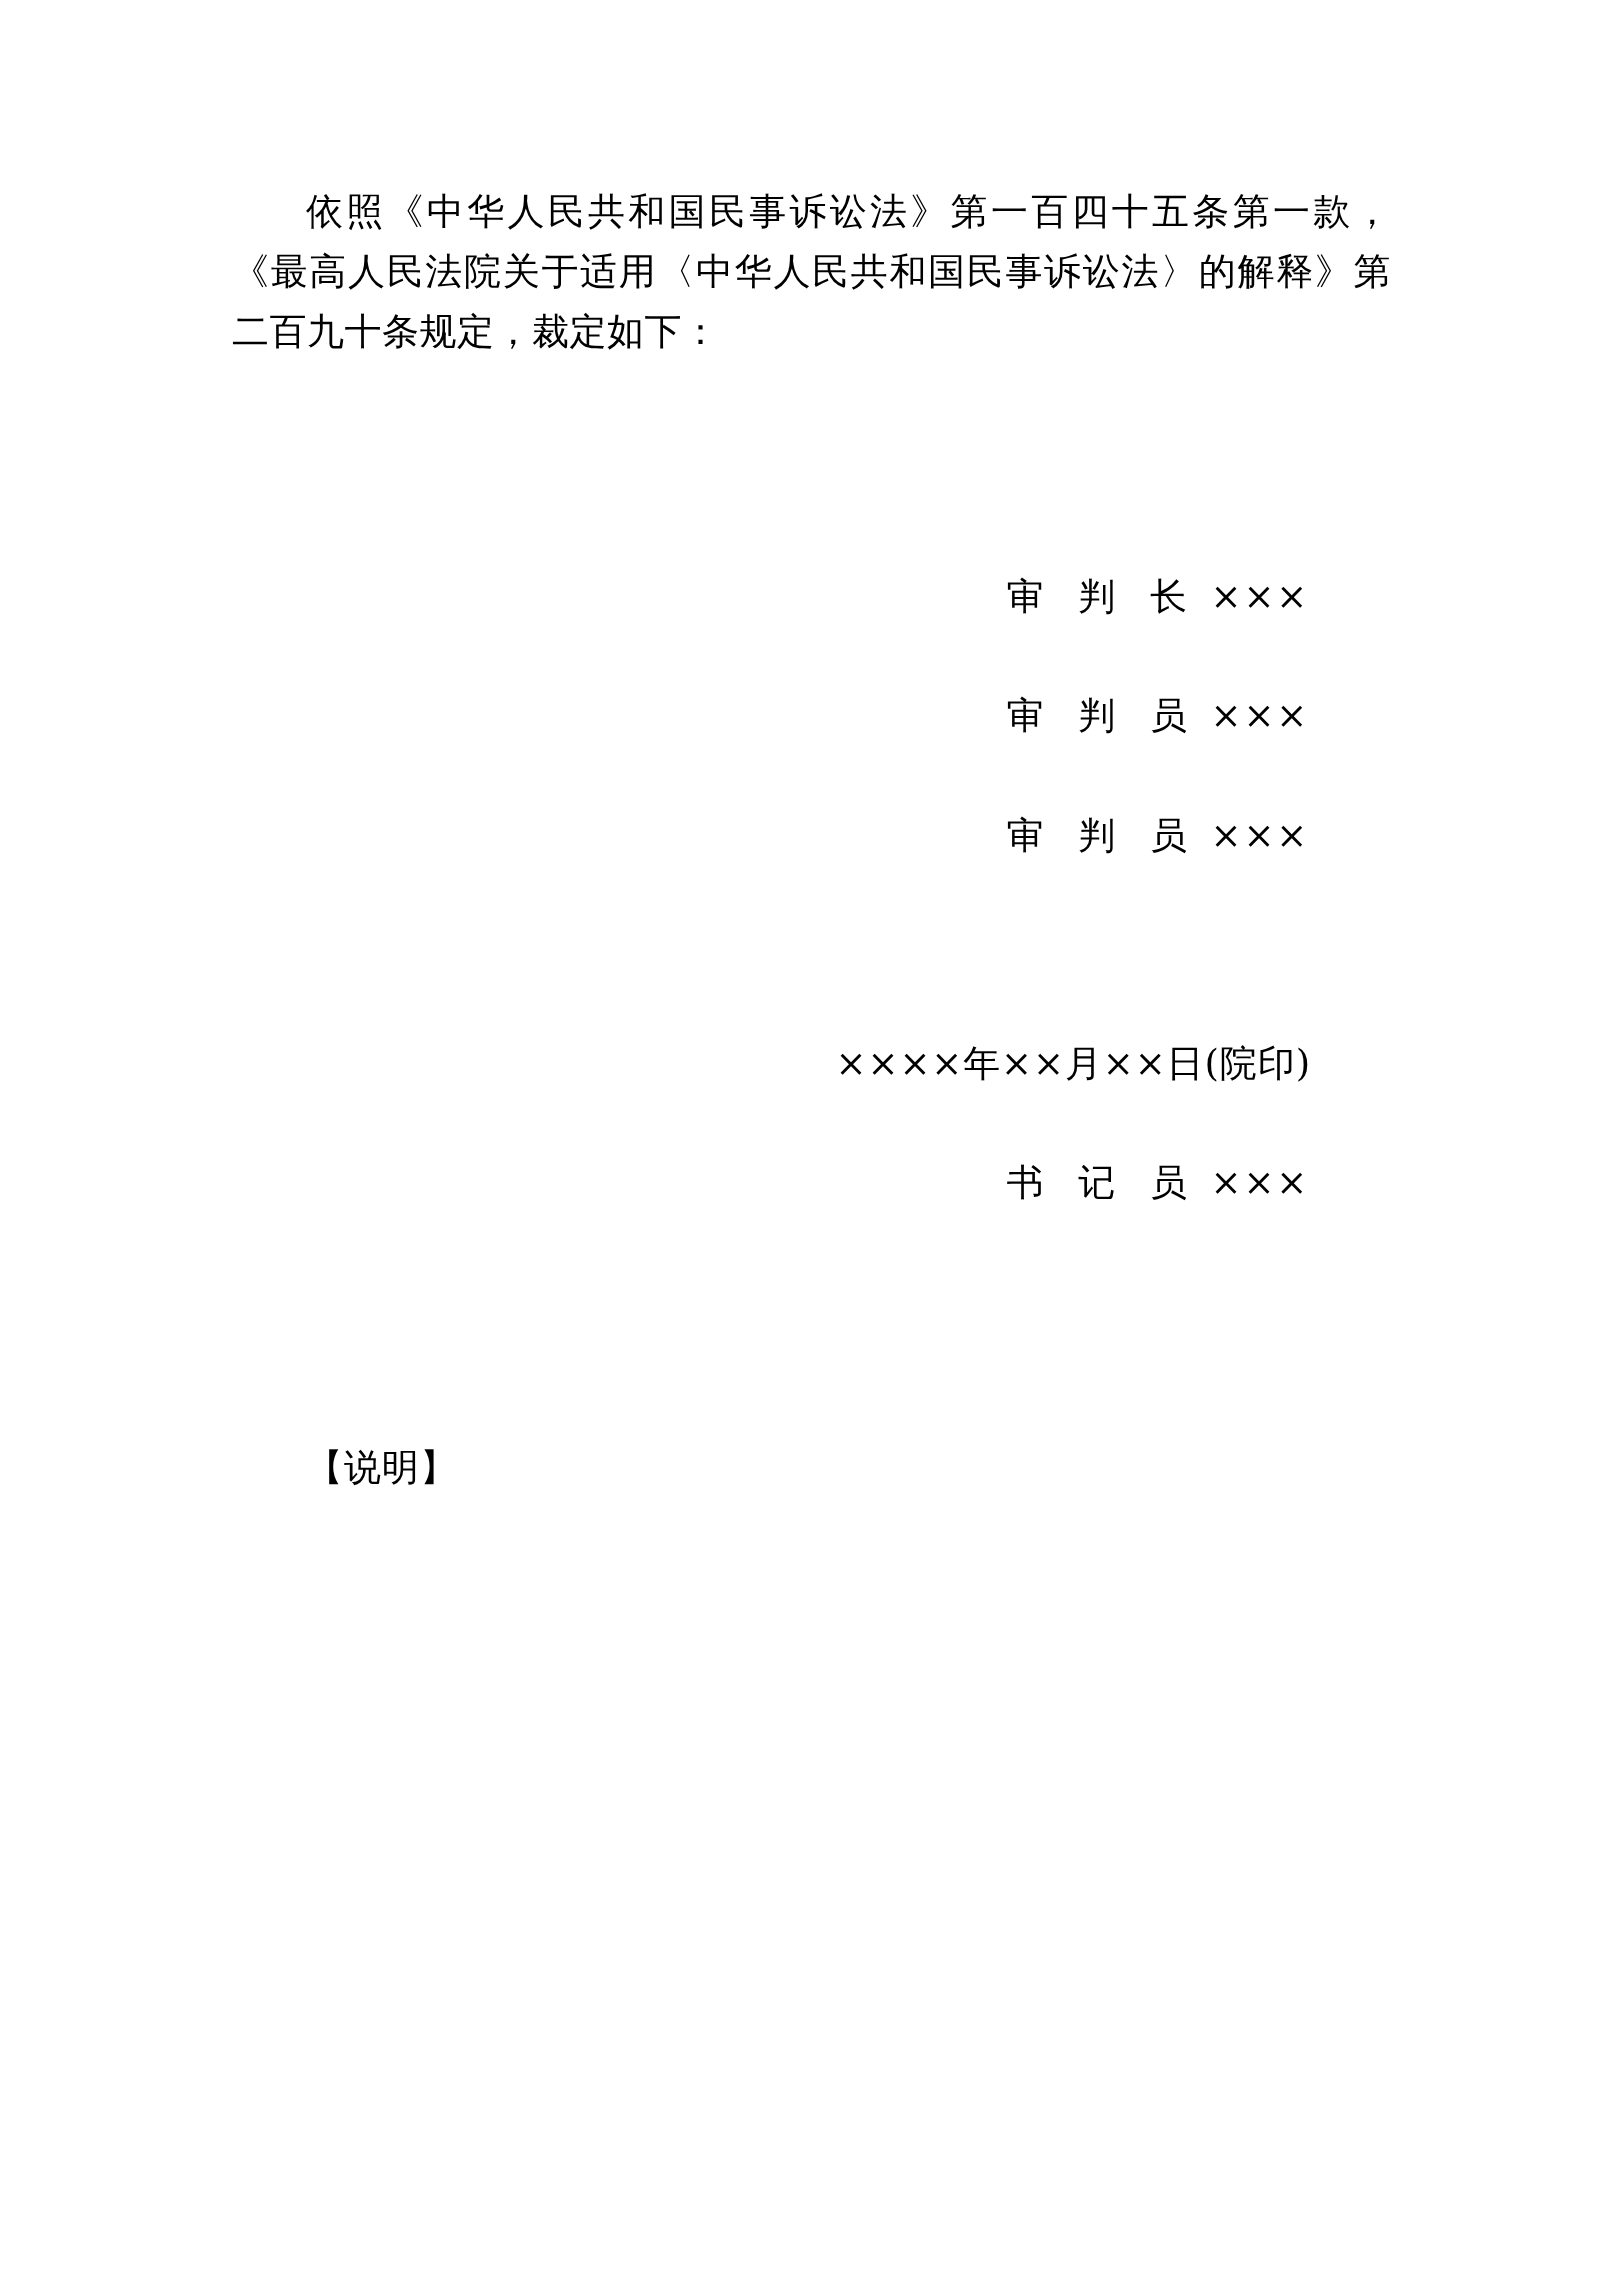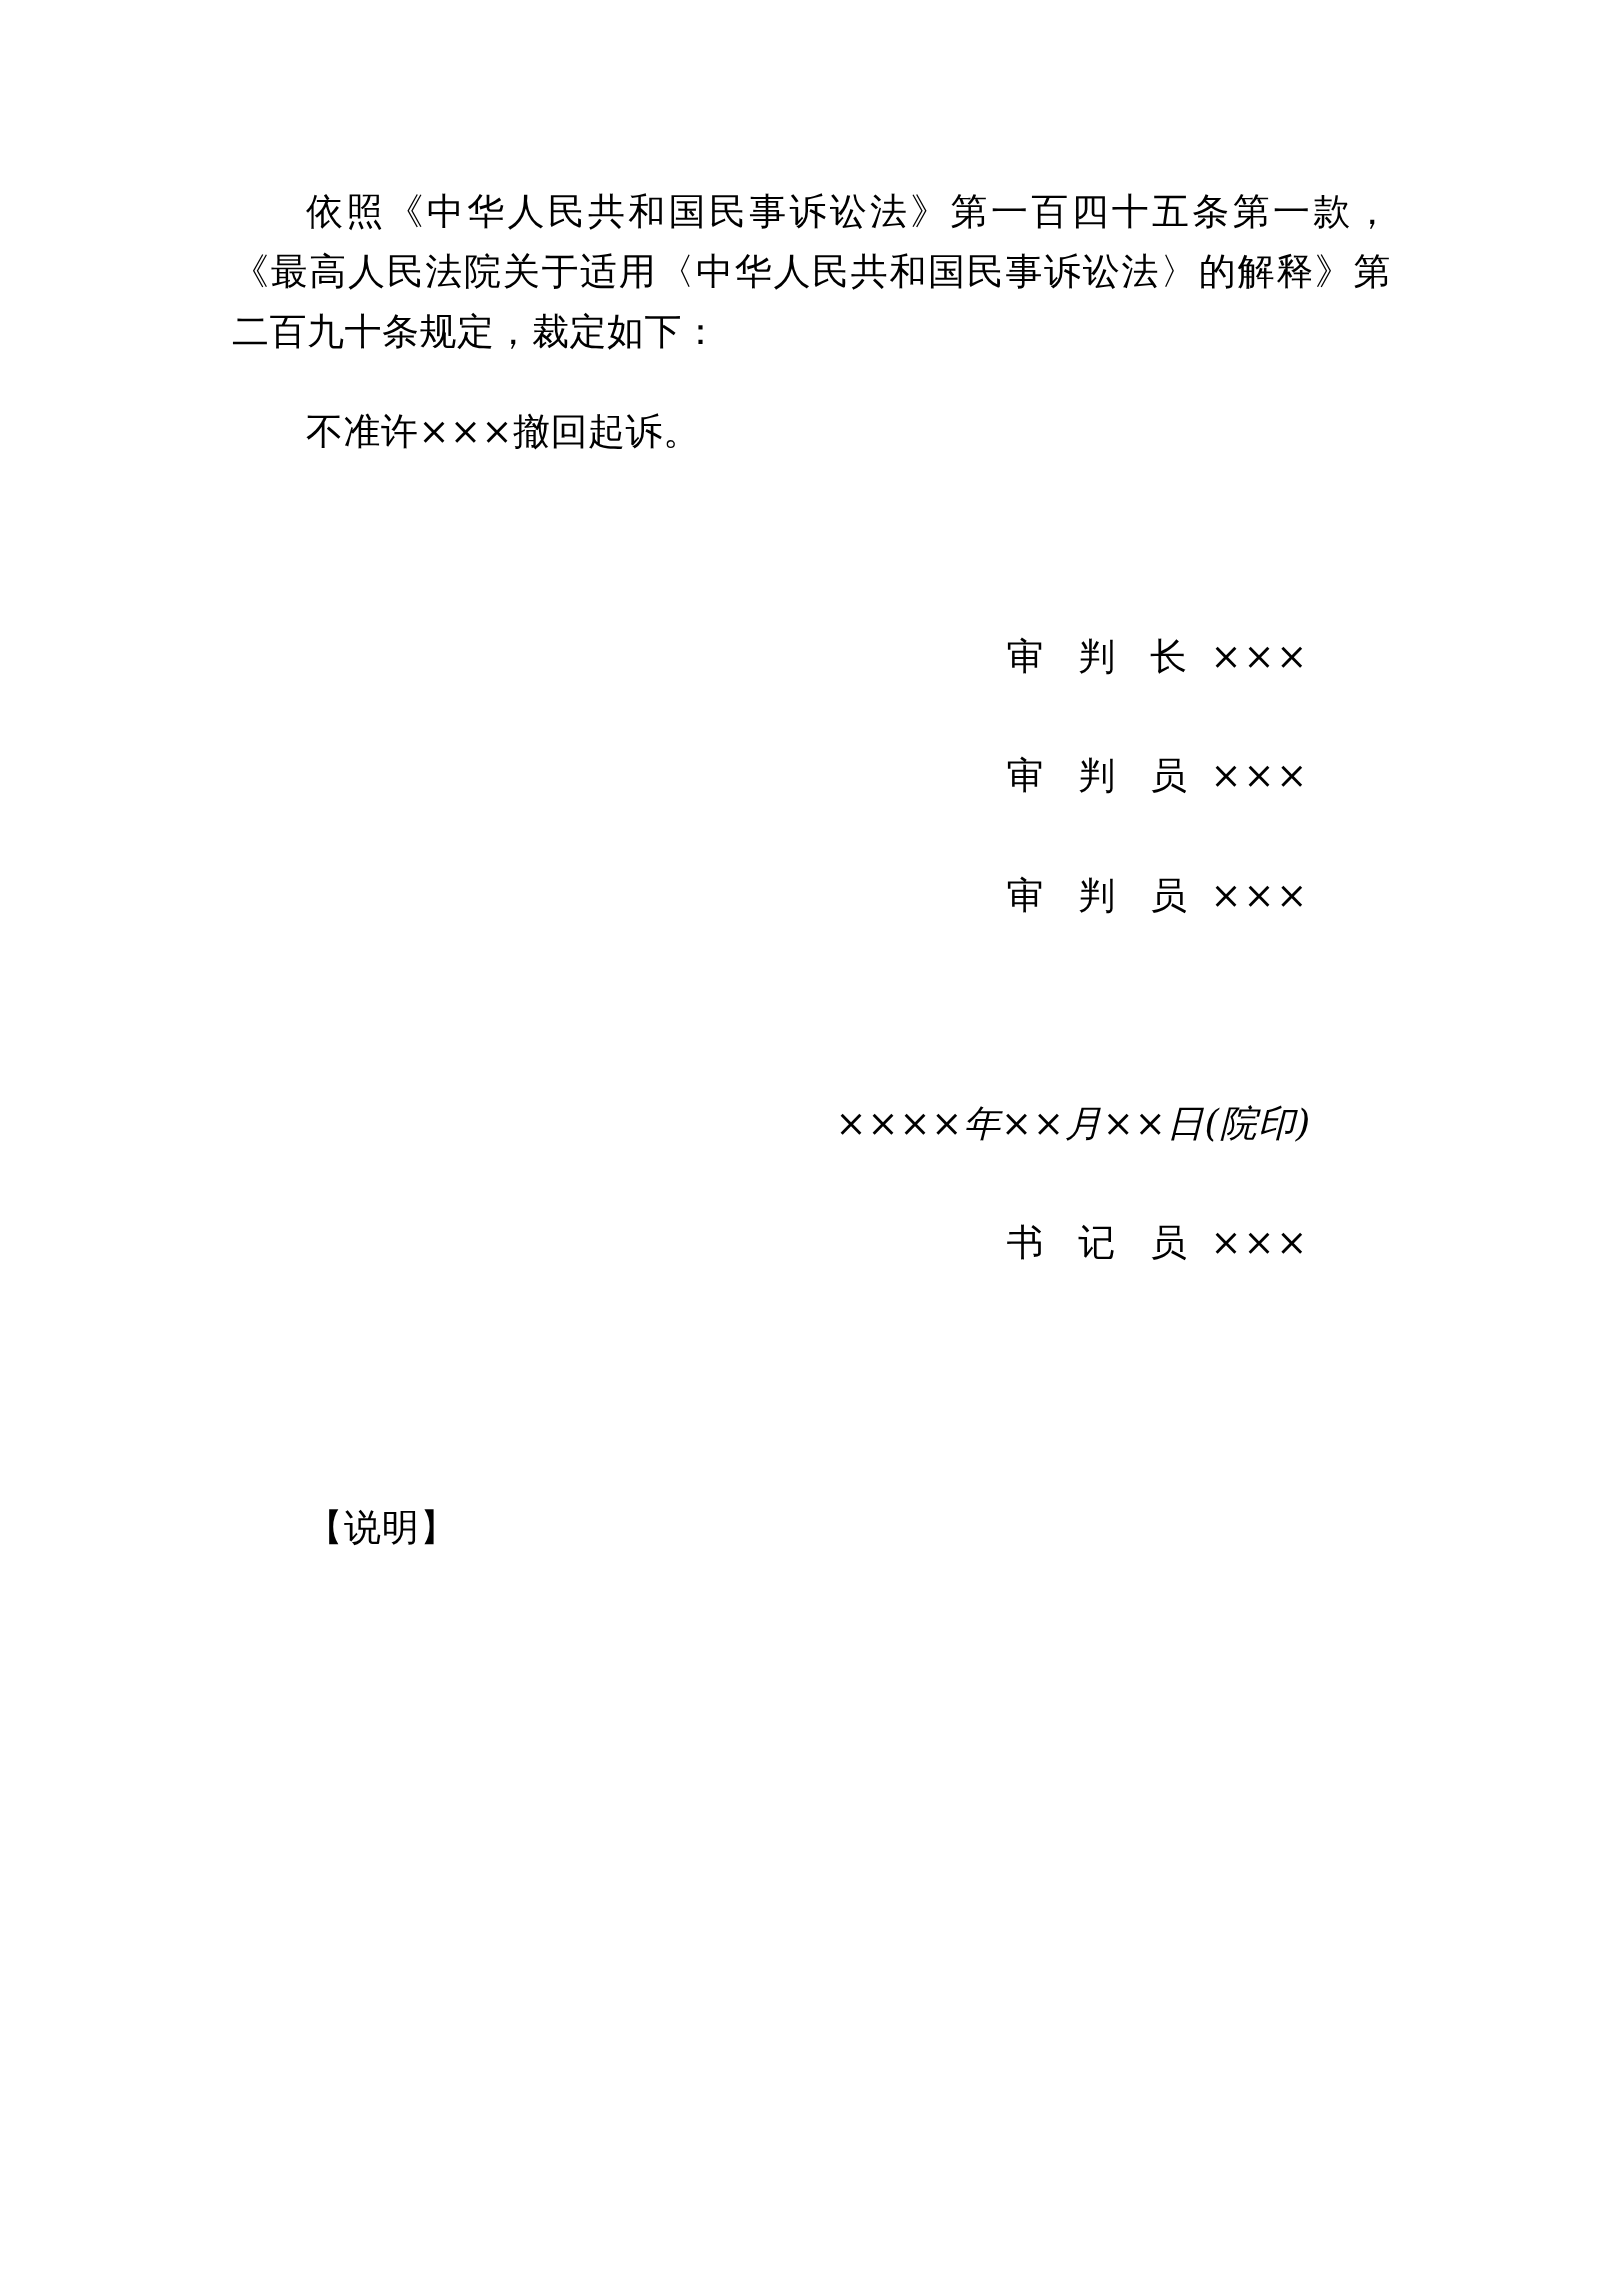--- a/index.html
+++ b/index.html
@@ -58,21 +58,20 @@
     margin-left: 11px;
   }
   .date-line {
     font-size: 37px;
     line-height: 1.2;
     text-align: right;
     padding-right: 80px;
     margin: 0 0 75px 0;
     letter-spacing: 0.9px;
     white-space: nowrap;
-    font-style: italic;
   }
   .section-title {
     font-size: 37px;
     line-height: 1.5;
     text-indent: 2em;
     margin: 0;
     letter-spacing: 0.9px;
   }
   .note-para {
     font-size: 37px;
@@ -86,21 +85,20 @@
 </style>
 </head>
 <body>
 
 <div class="page">
 
   <p class="para indent">依照《中华人民共和国民事诉讼法》第一百四十五条第一款，《最高人民法院关于适用〈中华人民共和国民事诉讼法〉的解释》第二百九十条规定，裁定如下：</p>
 
   <div class="gap-sm"></div>
 
-  <p class="para indent">不准许×××撤回起诉。</p>
 
   <div class="gap-lg"></div>
 
   <div class="sig-block">
     <p class="sig-line">
       <span class="sig-label">审 判 长</span><span class="sig-name">×××</span>
     </p>
     <p class="sig-line">
       <span class="sig-label">审 判 员</span><span class="sig-name">×××</span>
     </p>

